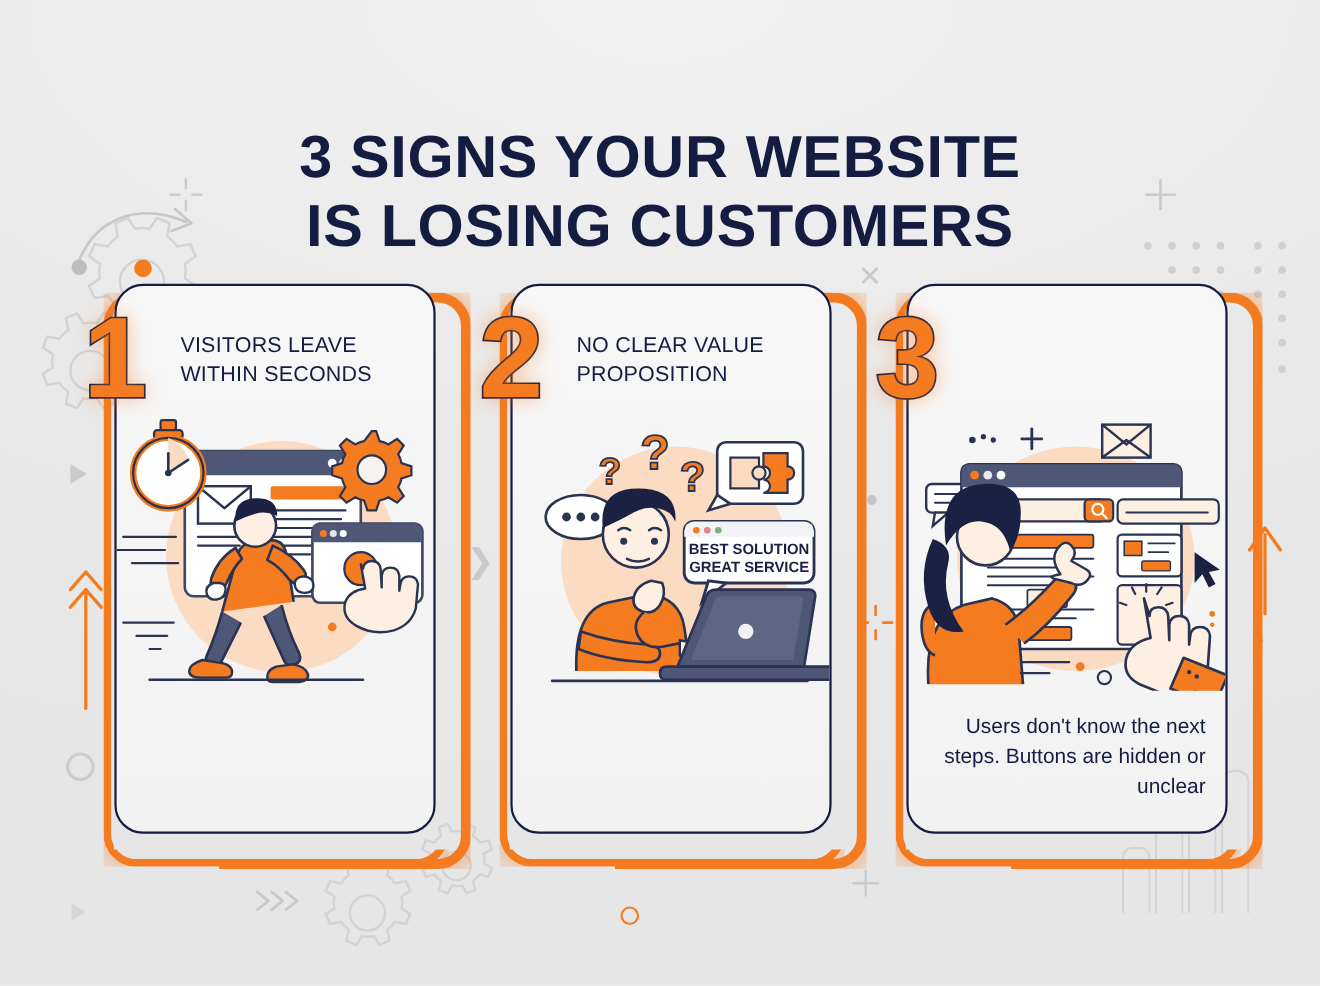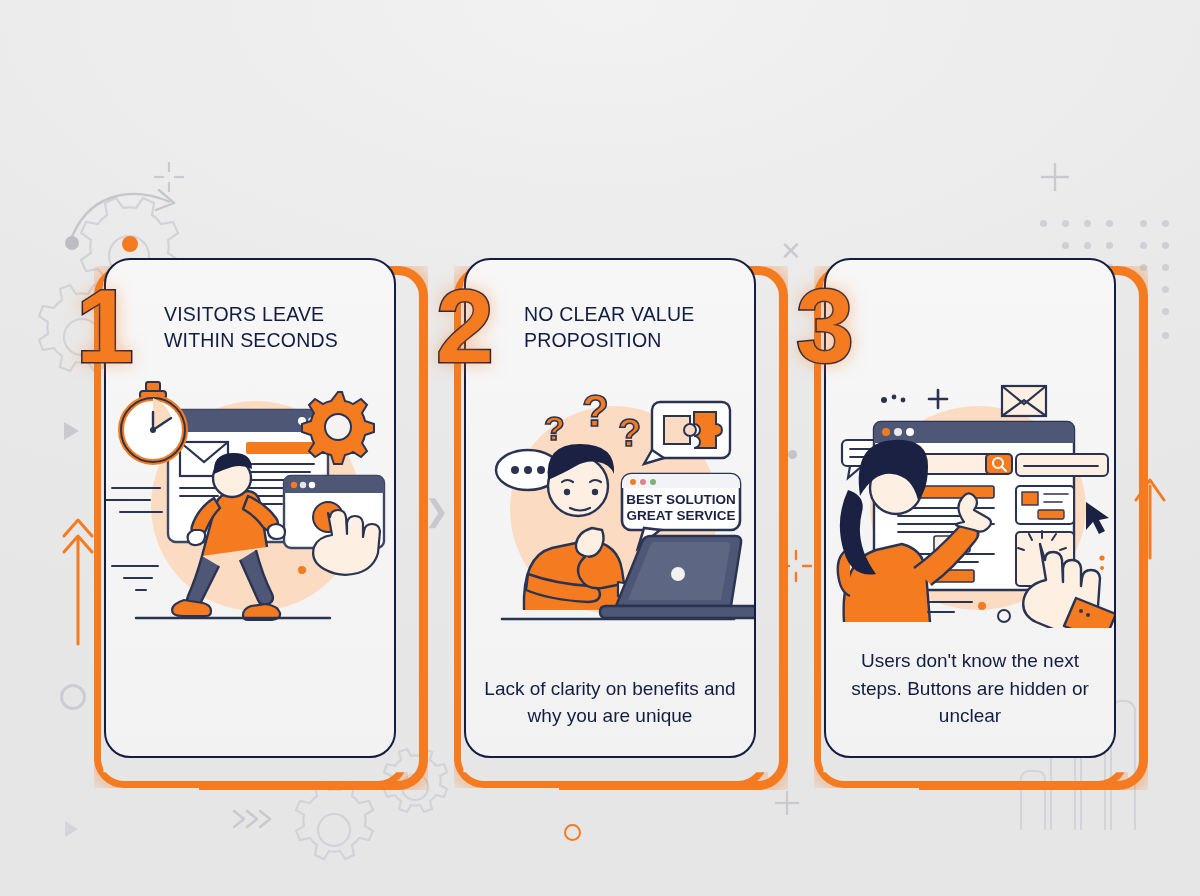--- a/index.html
+++ b/index.html
@@ -69,21 +69,21 @@
     text-shadow:0 0 18px rgba(244,123,32,.55);
   }
   .card-title{
     position:absolute;top:44px;left:60px;right:14px;z-index:7;
     color:#141c42;font-weight:400;font-size:19.5px;line-height:1.32;
     text-transform:uppercase;letter-spacing:.2px;
   }
   .art{position:absolute;top:118px;left:0;width:288px;height:250px;}
   .desc{
     position:absolute;bottom:26px;left:18px;right:18px;
-    text-align:center;color:#141c42;font-size:19px;line-height:1.45;
+    text-align:right;color:#141c42;font-size:19px;line-height:1.45;
   }
 
   
   .barchart span{position:absolute;bottom:0;border:2px solid #d3d4d7;border-top-left-radius:9px;border-top-right-radius:9px;border-bottom:none;}
 </style>
 </head>
 <body>
 
 <div class="stage">
 
@@ -220,20 +220,24 @@
       </svg>
   </div>
 
   <div class="deco barchart" style="left:1020px;top:700px;width:120px;height:130px;">
     <span style="left:0px;width:22px;height:58px;"></span>
     <span style="left:30px;width:22px;height:78px;"></span>
     <span style="left:60px;width:22px;height:100px;"></span>
     <span style="left:90px;width:22px;height:128px;border-top-left-radius:11px;border-top-right-radius:11px;"></span>
   </div>
 
+  <h1 class="title">
+    <span>3 Signs Your Website</span>
+    <span class="l2">Is Losing Customers</span>
+  </h1>
 
   <div class="cards">
 
     <div class="card-wrap c1">
       <div class="orange-frame"></div>
       <div class="orange-frame-r"></div>
       <div class="card">
         <svg class="art" viewBox="0 0 288 250">
           <ellipse cx="150" cy="128" rx="105" ry="105" fill="#fbdcc2"></ellipse>
 
@@ -372,21 +376,20 @@
           </g>
 
           <g>
             <path d="M150 228 l26-64 q2-6 9-6 h84 q7 0 6 7 l-10 63 Z" fill="#4e5775" stroke="#2b3352" stroke-width="2.4" stroke-linejoin="round"></path>
             <path d="M162 222 l22-54 q1-4 6-4 h70 q5 0 4 5 l-9 53 Z" fill="#5d6784"></path>
             <circle cx="212" cy="196" r="7" fill="#f2f2f2"></circle>
             <path d="M140 228 h150 q6 0 6 6 q0 6-6 6 h-150 q-6 0-6-6 q0-6 6-6 Z" fill="#4e5775" stroke="#2b3352" stroke-width="2.4"></path>
           </g>
           <line x1="36" y1="241" x2="268" y2="241" stroke="#2b3352" stroke-width="2.6" stroke-linecap="round"></line>
         </svg>
-        <div class="desc">Lack of clarity on benefits and why you are unique</div>
       </div>
       <div class="bignum">2</div>
       <div class="card-title">No Clear Value Proposition</div>
     </div>
 
     <div class="card-wrap c3">
       <div class="orange-frame"></div>
       <div class="orange-frame-r"></div>
       <div class="card">
         <svg class="art" viewBox="0 0 288 250">

